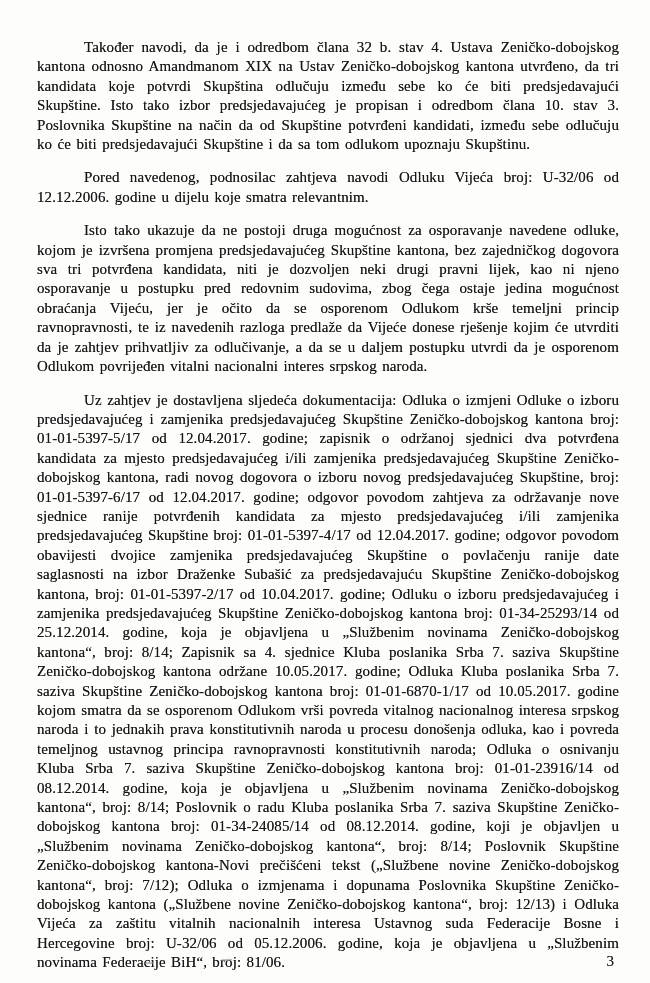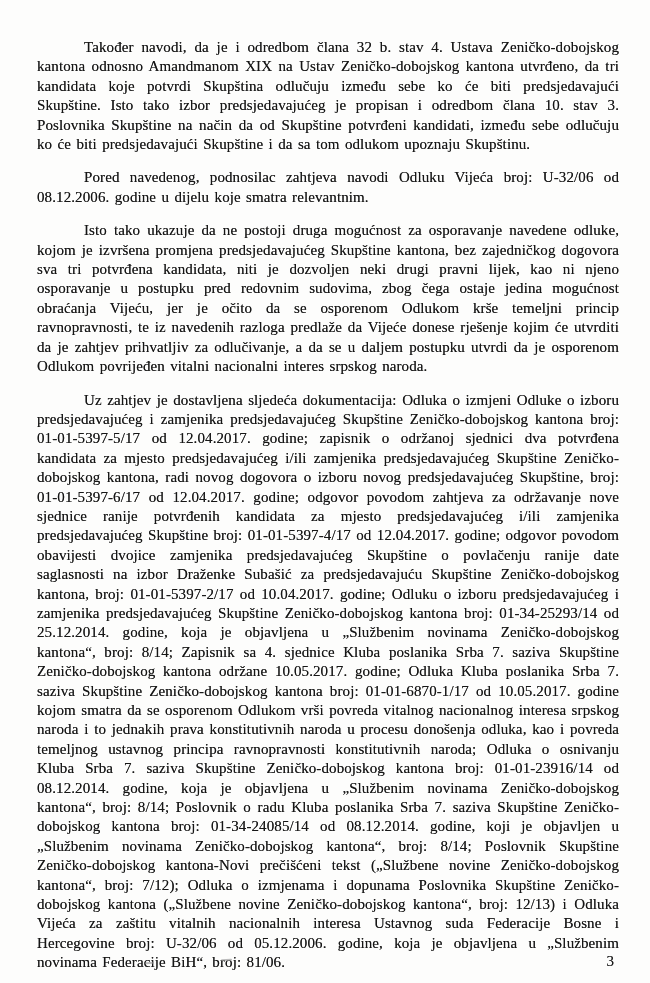--- a/index.html
+++ b/index.html
@@ -50,21 +50,21 @@
   }
   .smudge-1 { left: 145px; top: 962px; width: 9px; transform: rotate(-4deg); }
   .smudge-2 { left: 221px; top: 959px; width: 11px; transform: rotate(-3deg); }
 </style>
 </head>
 <body>
 
 <div class="page">
   <div class="text-block">
     <p class="para">Također navodi, da je i odredbom člana 32 b. stav 4. Ustava Zeničko-dobojskog kantona odnosno Amandmanom XIX na Ustav Zeničko-dobojskog kantona utvrđeno, da tri kandidata koje potvrdi Skupština odlučuju između sebe ko će biti predsjedavajući Skupštine. Isto tako izbor predsjedavajućeg je propisan i odredbom člana 10. stav 3. Poslovnika Skupštine na način da od Skupštine potvrđeni kandidati, između sebe odlučuju ko će biti predsjedavajući Skupštine i da sa tom odlukom upoznaju Skupštinu.</p>
-    <p class="para">Pored navedenog, podnosilac zahtjeva navodi Odluku Vijeća broj: U-32/06 od 08.12.2006. godine u dijelu koje smatra relevantnim.</p>
+    <p class="para">Pored navedenog, podnosilac zahtjeva navodi Odluku Vijeća broj: U-32/06 od 12.12.2006. godine u dijelu koje smatra relevantnim.</p>
     <p class="para">Isto tako ukazuje da ne postoji druga mogućnost za osporavanje navedene odluke, kojom je izvršena promjena predsjedavajućeg Skupštine kantona, bez zajedničkog dogovora sva tri potvrđena kandidata, niti je dozvoljen neki drugi pravni lijek, kao ni njeno osporavanje u postupku pred redovnim sudovima, zbog čega ostaje jedina mogućnost obraćanja Vijeću, jer je očito da se osporenom Odlukom krše temeljni princip ravnopravnosti, te iz navedenih razloga predlaže da Vijeće donese rješenje kojim će utvrditi da je zahtjev prihvatljiv za odlučivanje, a da se u daljem postupku utvrdi da je osporenom Odlukom povrijeđen vitalni nacionalni interes srpskog naroda.</p>
     <p class="para">Uz zahtjev je dostavljena sljedeća dokumentacija: Odluka o izmjeni Odluke o izboru predsjedavajućeg i zamjenika predsjedavajućeg Skupštine Zeničko-dobojskog kantona broj: 01-01-5397-5/17 od 12.04.2017. godine; zapisnik o održanoj sjednici dva potvrđena kandidata za mjesto predsjedavajućeg i/ili zamjenika predsjedavajućeg Skupštine Zeničko-dobojskog kantona, radi novog dogovora o izboru novog predsjedavajućeg Skupštine, broj: 01-01-5397-6/17 od 12.04.2017. godine; odgovor povodom zahtjeva za održavanje nove sjednice ranije potvrđenih kandidata za mjesto predsjedavajućeg i/ili zamjenika predsjedavajućeg Skupštine broj: 01-01-5397-4/17 od 12.04.2017. godine; odgovor povodom obavijesti dvojice zamjenika predsjedavajućeg Skupštine o povlačenju ranije date saglasnosti na izbor Draženke Subašić za predsjedavajuću Skupštine Zeničko-dobojskog kantona, broj: 01-01-5397-2/17 od 10.04.2017. godine; Odluku o izboru predsjedavajućeg i zamjenika predsjedavajućeg Skupštine Zeničko-dobojskog kantona broj: 01-34-25293/14 od 25.12.2014. godine, koja je objavljena u „Službenim novinama Zeničko-dobojskog kantona“, broj: 8/14; Zapisnik sa 4. sjednice Kluba poslanika Srba 7. saziva Skupštine Zeničko-dobojskog kantona održane 10.05.2017. godine; Odluka Kluba poslanika Srba 7. saziva Skupštine Zeničko-dobojskog kantona broj: 01-01-6870-1/17 od 10.05.2017. godine kojom smatra da se osporenom Odlukom vrši povreda vitalnog nacionalnog interesa srpskog naroda i to jednakih prava konstitutivnih naroda u procesu donošenja odluka, kao i povreda temeljnog ustavnog principa ravnopravnosti konstitutivnih naroda; Odluka o osnivanju Kluba Srba 7. saziva Skupštine Zeničko-dobojskog kantona broj: 01-01-23916/14 od 08.12.2014. godine, koja je objavljena u „Službenim novinama Zeničko-dobojskog kantona“,  broj: 8/14; Poslovnik o radu Kluba poslanika Srba 7. saziva Skupštine Zeničko-dobojskog kantona broj: 01-34-24085/14 od 08.12.2014. godine, koji je objavljen u „Službenim novinama Zeničko-dobojskog kantona“, broj: 8/14; Poslovnik Skupštine Zeničko-dobojskog kantona-Novi prečišćeni tekst („Službene novine Zeničko-dobojskog kantona“, broj: 7/12); Odluka o izmjenama i dopunama Poslovnika Skupštine Zeničko-dobojskog kantona („Službene novine Zeničko-dobojskog kantona“, broj: 12/13) i Odluka Vijeća za zaštitu vitalnih nacionalnih interesa Ustavnog suda Federacije Bosne i Hercegovine broj: U-32/06  od 05.12.2006. godine,  koja je objavljena u „Službenim novinama Federacije BiH“, broj: 81/06.</p>
   </div>
 
   <span class="smudge smudge-1"></span>
   <span class="smudge smudge-2"></span>
 
   <div class="page-number">3</div>
 </div>
 

